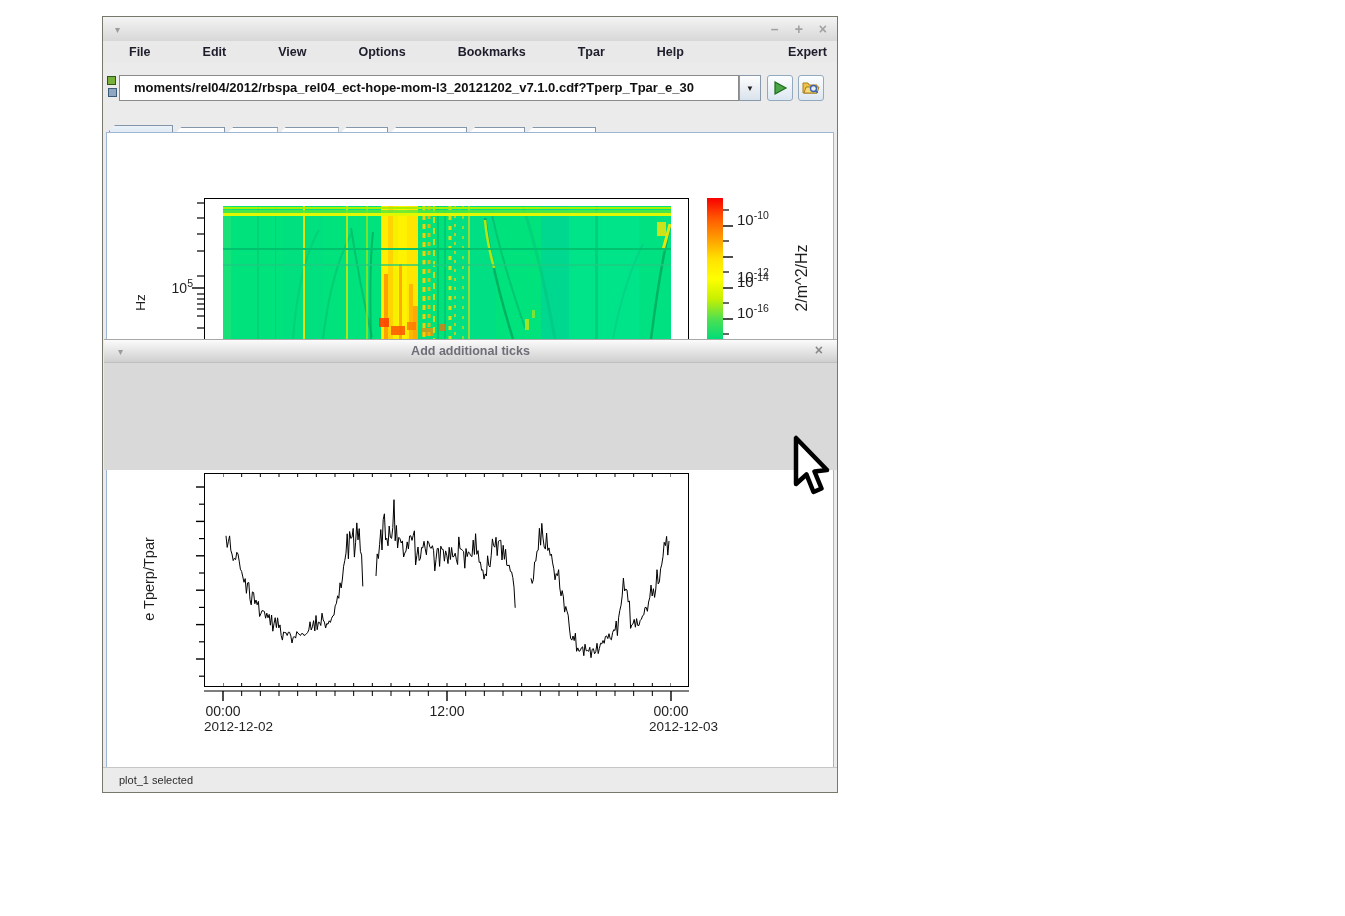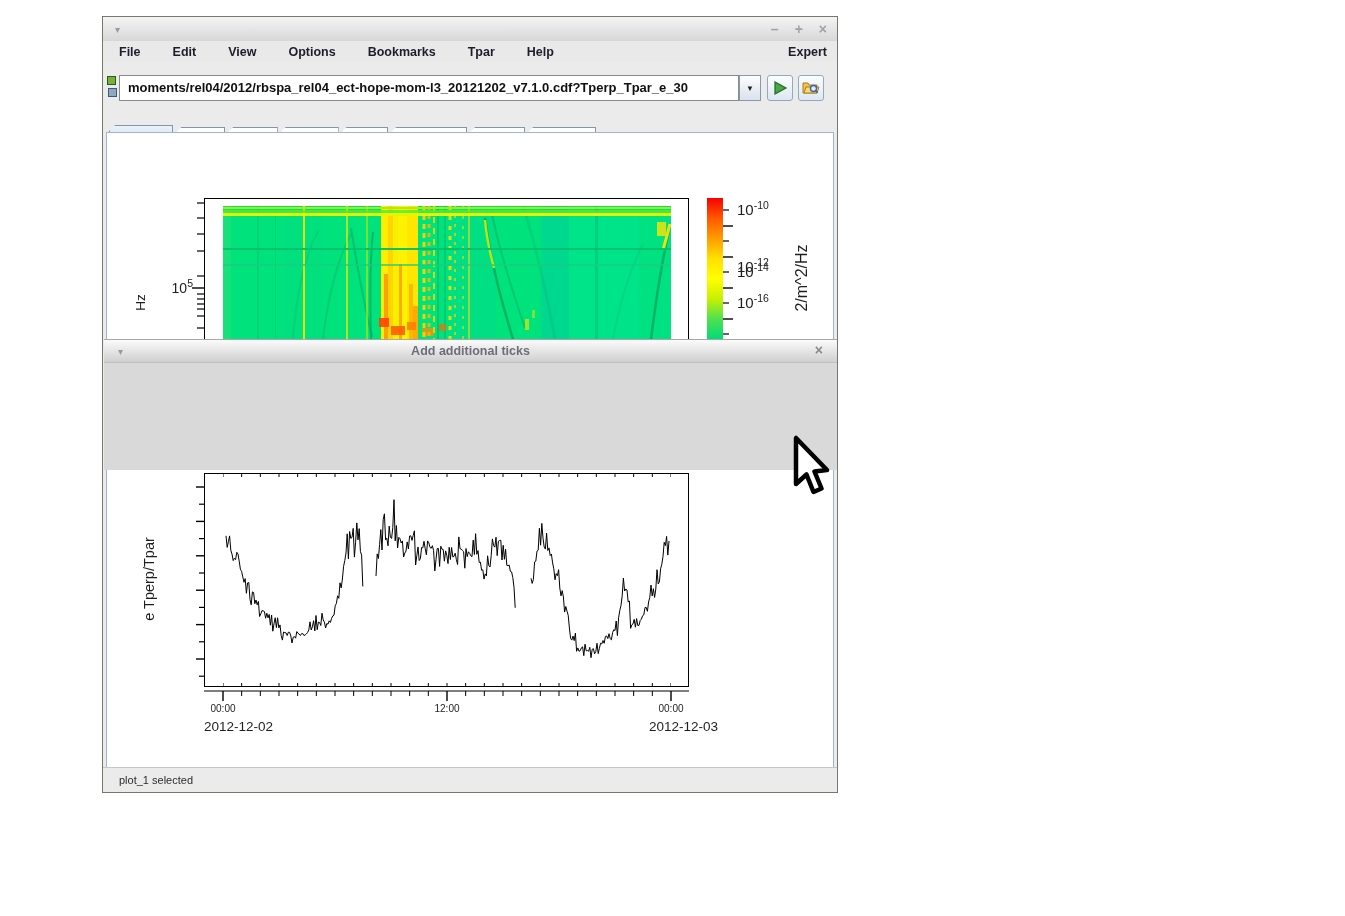--- a/index.html
+++ b/index.html
@@ -13,32 +13,32 @@
             display:flex;align-items:center;}
   .tb-arrow{color:#9b9b9b;font-size:10px;margin-left:12px;width:14px;}
   .tb-title{position:absolute;left:0;right:0;text-align:center;font-weight:bold;
             font-size:12.5px;color:#a5a5a5;}
   .tb-controls{position:absolute;right:10px;top:0;height:24px;display:flex;gap:16px;
                align-items:center;font-weight:bold;font-size:14px;color:#a2a2a2;}
   .tb-controls span{cursor:default;}
   
   .menubar{position:absolute;left:0;top:24px;right:0;height:21px;background:#e9e9e9;
            display:flex;align-items:center;font-size:12.5px;font-weight:bold;color:#1d1d2b;}
-  .menubar .mi{padding:0 16px;}
+  .menubar .mi{padding:0 26px;}
   .menubar .sp{flex:1;}
   .menubar .expert{padding-right:10px;}
   
   .toolbar{position:absolute;left:0;top:45px;right:0;height:64px;background:#ebebeb;}
   .dsicons{position:absolute;left:4px;top:14px;width:11px;height:24px;}
   .sq{position:absolute;width:9px;height:9px;box-sizing:border-box;}
   .sq.green{top:0;left:0;background:#77b13c;border:1px solid #2f5716;}
   .sq.blue{top:12px;left:1px;background:#8fa8c0;border:1px solid #3c5a7a;}
   .urlfield{position:absolute;left:16px;top:13px;width:620px;height:26px;background:#ffffff;
             border:1px solid #8a8a8a;box-sizing:border-box;font-weight:bold;font-size:13px;
-            color:#101010;line-height:24px;padding-left:8px;white-space:nowrap;overflow:hidden;}
+            color:#101010;line-height:24px;padding-left:14px;white-space:nowrap;overflow:hidden;}
   .combobtn{position:absolute;left:636px;top:13px;width:22px;height:26px;box-sizing:border-box;
             background:linear-gradient(#fdfdfd,#d9e2ec);border:1px solid #8899ab;
             display:flex;align-items:center;justify-content:center;font-size:8px;color:#222;}
   .toolbtn{position:absolute;top:13px;width:26px;height:26px;box-sizing:border-box;
            background:linear-gradient(#fcfeff,#dde7f1);border:1px solid #93a9c0;border-radius:3px;
            display:flex;align-items:center;justify-content:center;}
   .playbtn{left:664px;}
   .folderbtn{left:695px;}
   
   .tabsrow{position:absolute;left:6px;top:109px;right:0;height:22px;display:flex;
@@ -60,21 +60,21 @@
   .ptitle{left:101px;top:157px;width:485px;text-align:center;font-size:13.5px;color:#1e1e1e;
           white-space:pre;}
   .frame{border:1px solid #000;box-sizing:border-box;background:#fff;}
   .p1frame{left:101px;top:181px;width:485px;height:145px;}
   .p2frame{left:101px;top:456px;width:485px;height:214px;}
   .rot{transform:rotate(-90deg);transform-origin:center center;text-align:center;
        font-size:13.5px;color:#1e1e1e;}
   .ticklab{font-size:14px;color:#1e1e1e;text-align:right;}
   .cb-label{position:absolute;left:0;font-size:15px;color:#1e1e1e;white-space:nowrap;}
   .cb-label sup{font-size:10.5px;}
-  .xtime{position:absolute;width:60px;text-align:center;font-size:10px;color:#1e1e1e;}
+  .xtime{position:absolute;width:60px;text-align:center;font-size:14px;color:#1e1e1e;}
   .xdate{position:absolute;font-size:13.5px;color:#1e1e1e;}
   
   .tickspanel{position:absolute;left:1px;top:322px;width:733px;height:130px;z-index:6;}
   .tp-head{height:22px;background:linear-gradient(#fbfbfb,#cfcfcf);border-top:1px solid #a8a8a8;
            border-bottom:1px solid #bfbfbf;position:relative;display:flex;align-items:center;}
   .tp-arrow{color:#9b9b9b;font-size:10px;margin-left:14px;}
   .tp-title{position:absolute;left:0;right:0;text-align:center;font-weight:bold;font-size:12.5px;
             color:#6e6e78;}
   .tp-close{position:absolute;right:14px;top:2px;color:#8a8a8a;font-size:14px;font-weight:bold;}
   .tp-body{height:107px;background:#d9d9d9;}
@@ -225,21 +225,21 @@
         <line x1="0" y1="12" x2="6" y2="12" stroke="#000" stroke-width="1.2"></line>
         <line x1="0" y1="43" x2="6" y2="43" stroke="#000" stroke-width="1.2"></line>
         <line x1="0" y1="74" x2="6" y2="74" stroke="#000" stroke-width="1.2"></line>
         <line x1="0" y1="105" x2="6" y2="105" stroke="#000" stroke-width="1.2"></line>
         <line x1="0" y1="136" x2="6" y2="136" stroke="#000" stroke-width="1.2"></line>
         <line x1="0" y1="28" x2="10" y2="28" stroke="#000" stroke-width="1.4"></line>
         <line x1="0" y1="59" x2="10" y2="59" stroke="#000" stroke-width="1.4"></line>
         <line x1="0" y1="90" x2="10" y2="90" stroke="#000" stroke-width="1.4"></line>
         <line x1="0" y1="121" x2="10" y2="121" stroke="#000" stroke-width="1.4"></line>
       </svg>
-    <div class="abs" id="cblabels" style="left:634px;top:166px;width:60px;height:141px;">
+    <div class="abs" id="cblabels" style="left:634px;top:176px;width:60px;height:141px;">
         <div class="cb-label" style="top: 16px;"><span>10</span><sup>-10</sup></div>
         <div class="cb-label" style="top: 47px; margin-top: 26px;"><span>10</span><sup>-12</sup></div>
         <div class="cb-label" style="top: 78px;"><span>10</span><sup>-14</sup></div>
         <div class="cb-label" style="top: 109px;"><span>10</span><sup>-16</sup></div>
       </div>
     <div class="abs rot" style="left:629px;top:252px;width:140px;font-size:16px;">2/m^2/Hz</div>
 
     <div class="tickspanel">
       <div class="tp-head">
         <span class="tp-arrow">▾</span>

